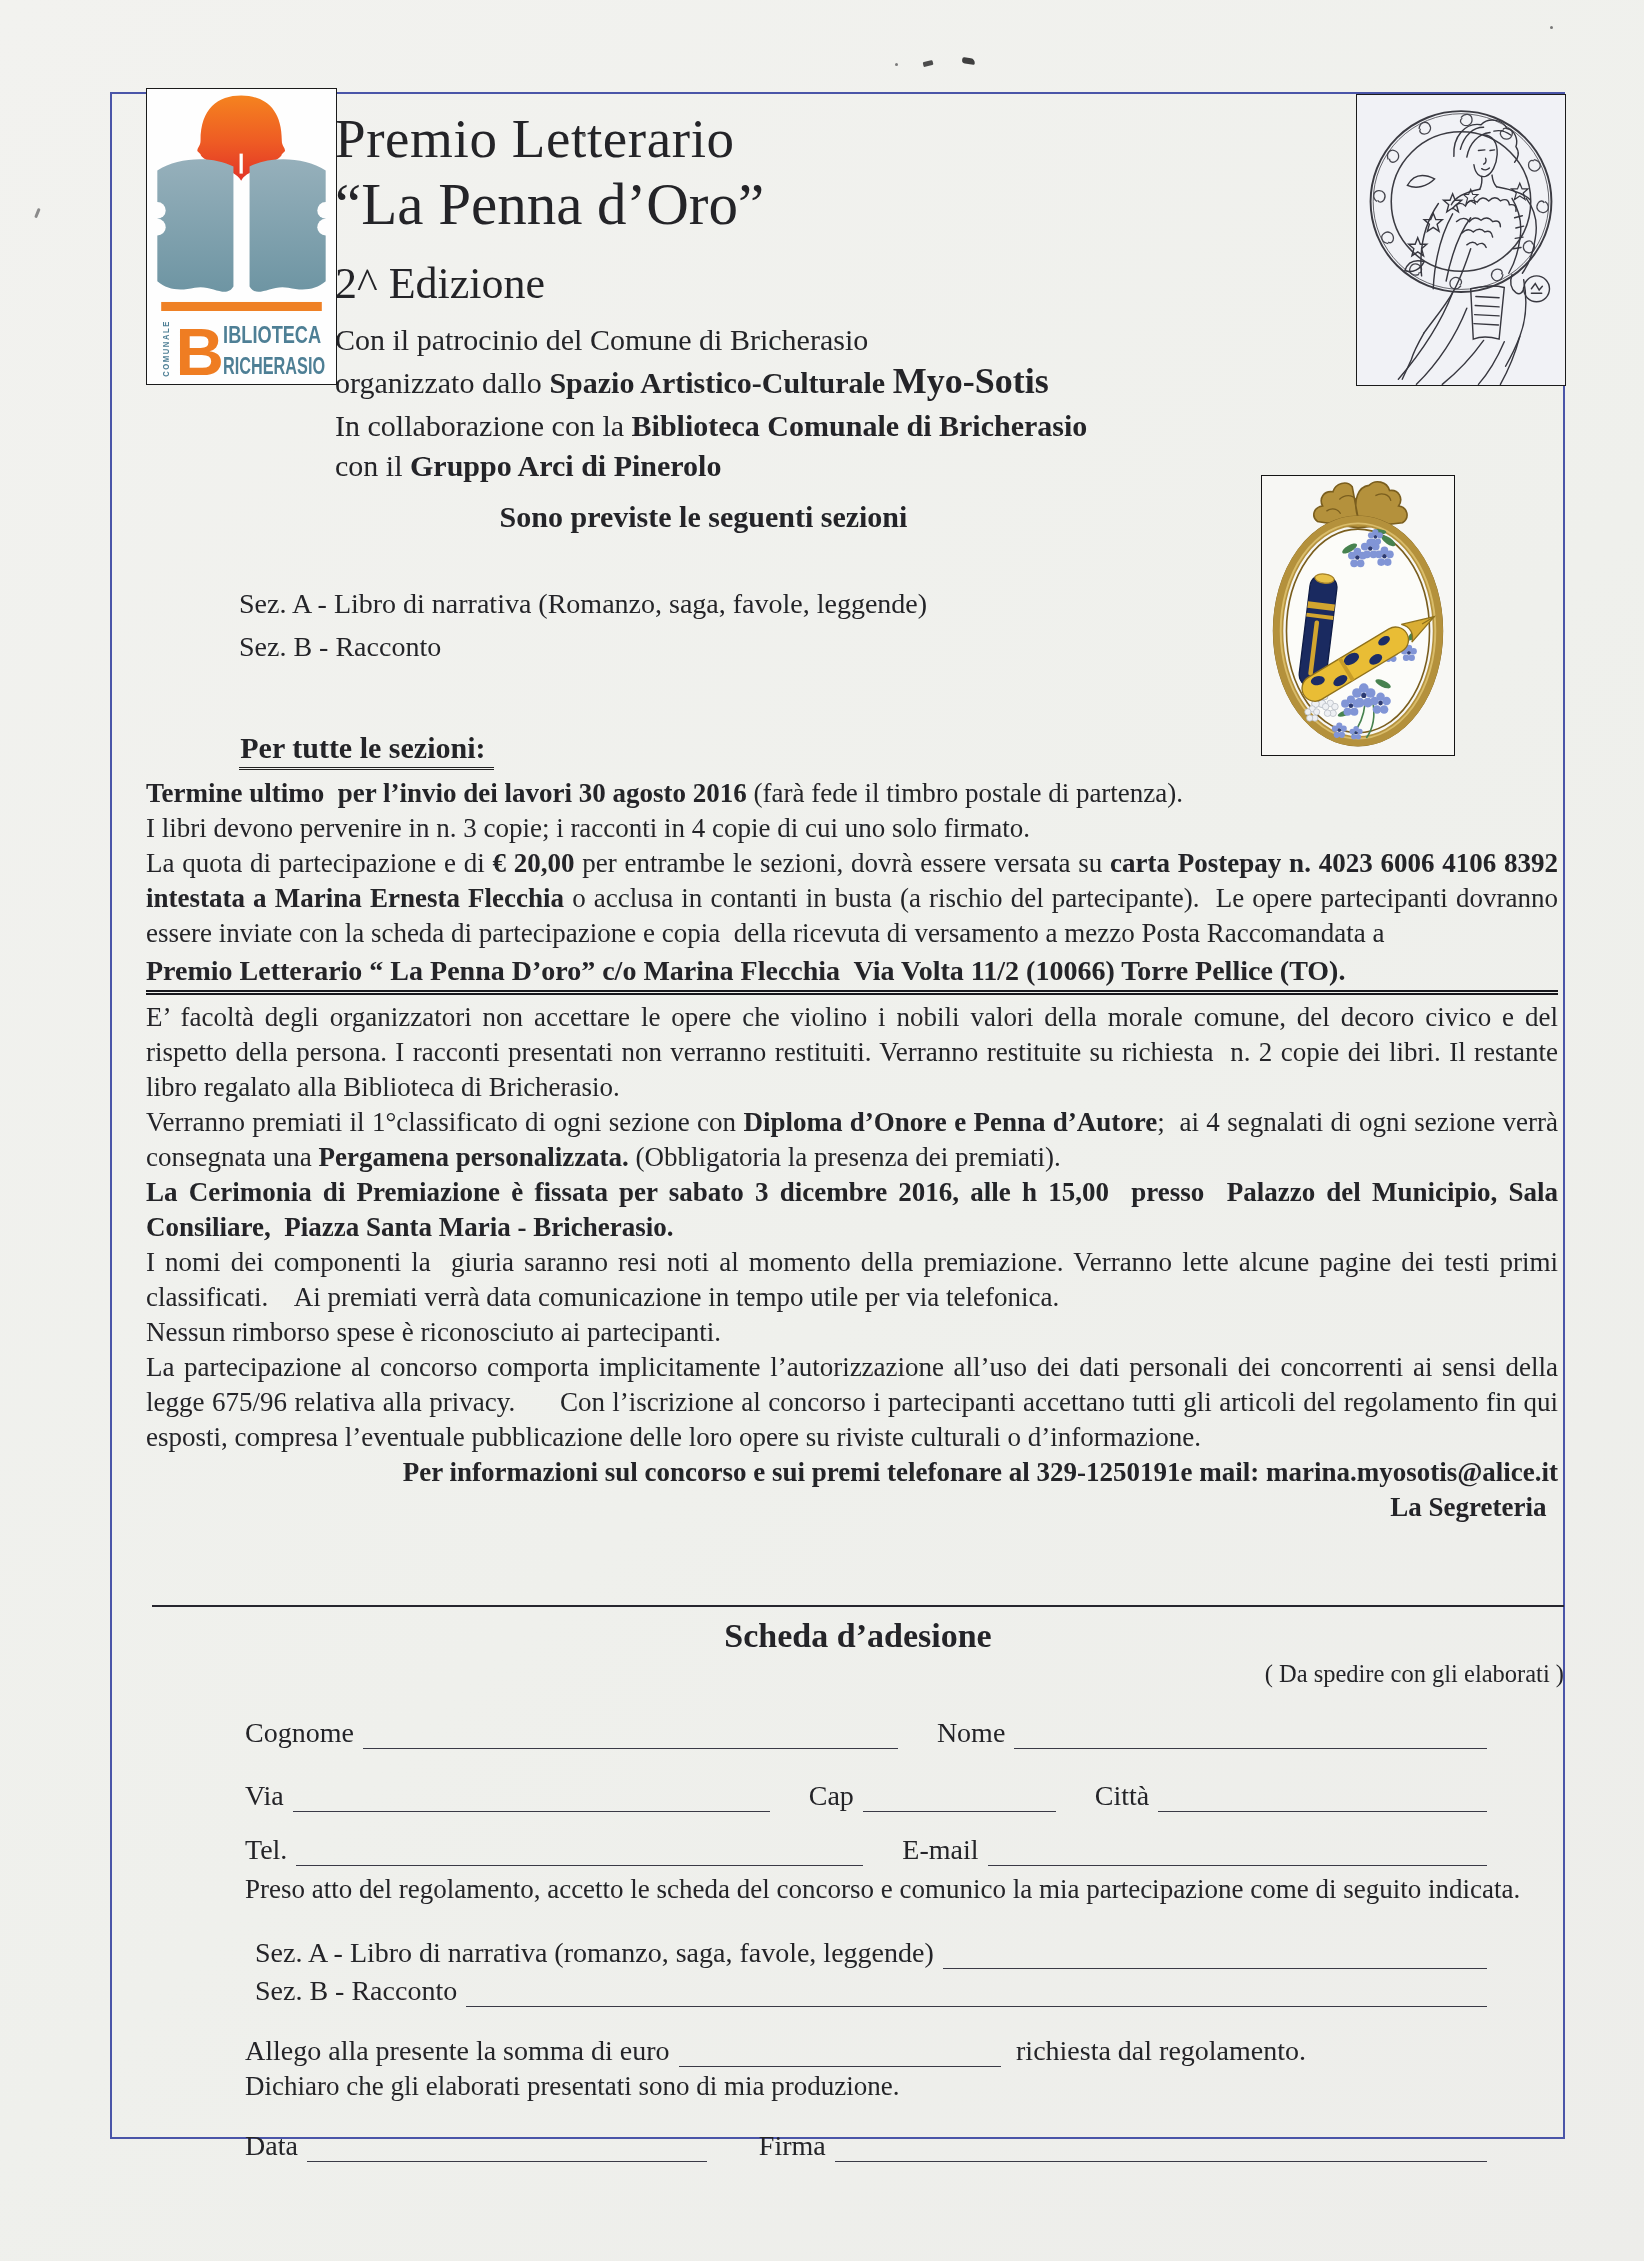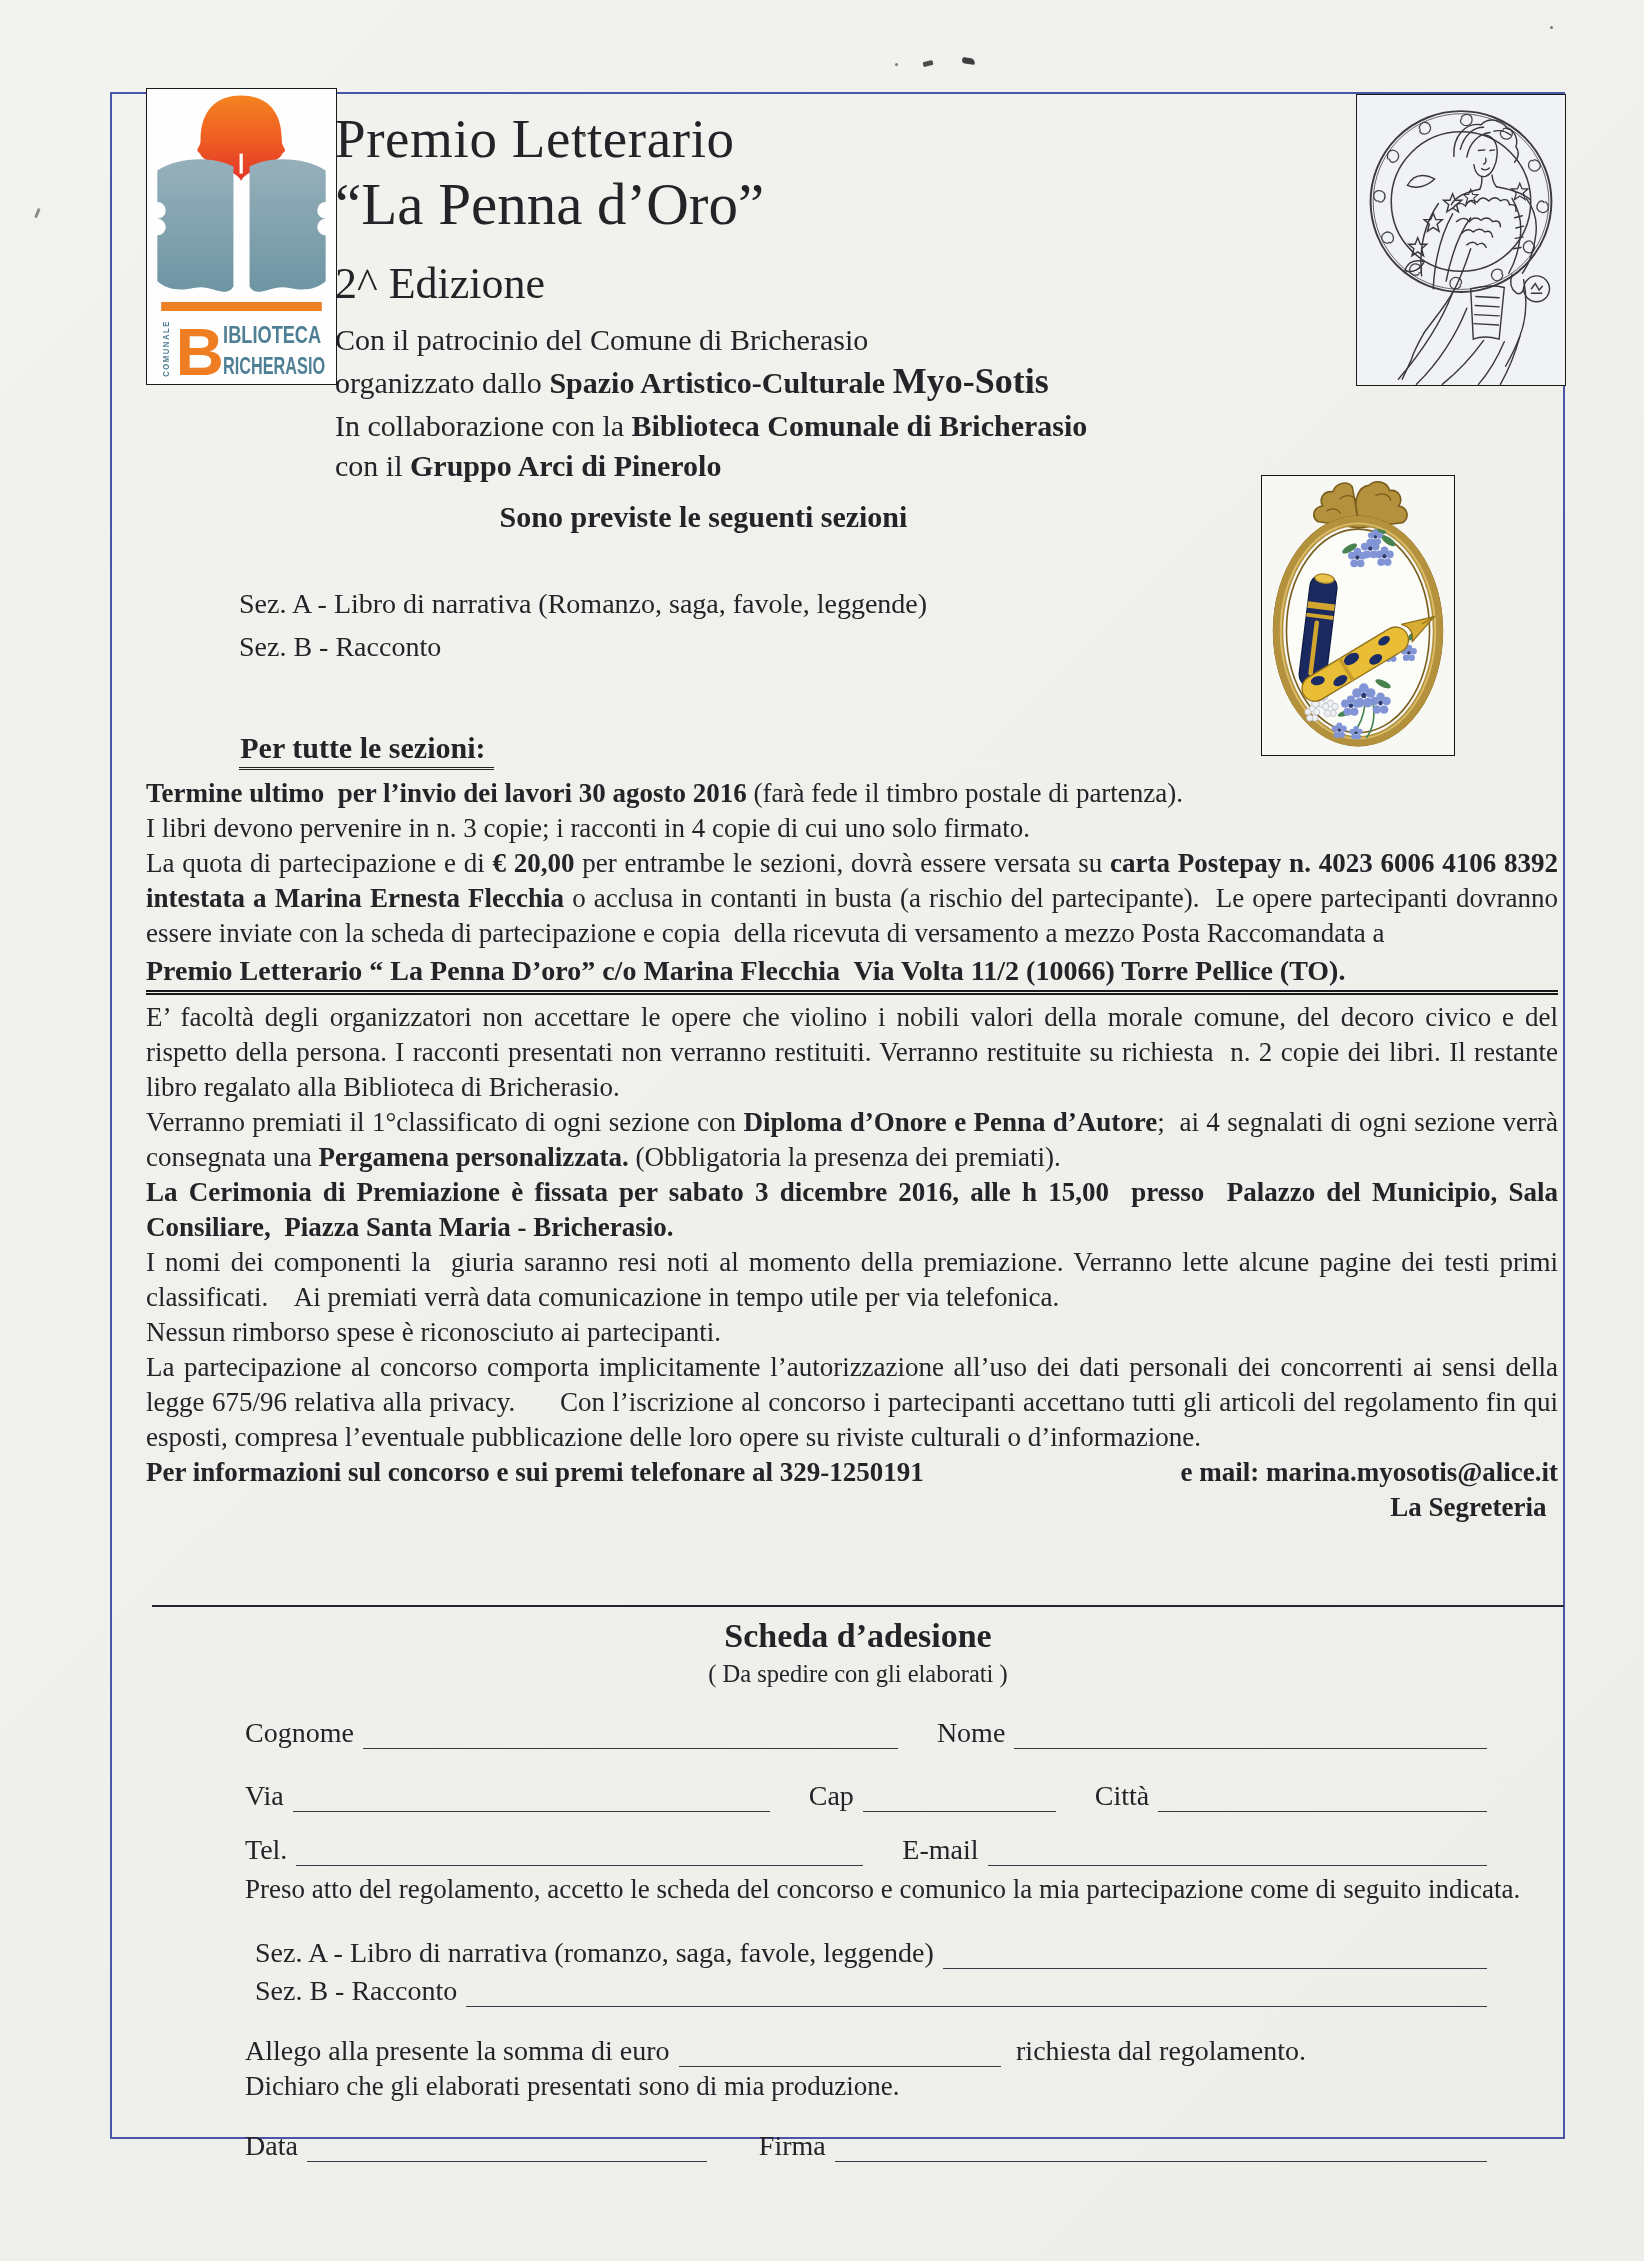--- a/index.html
+++ b/index.html
@@ -54,27 +54,27 @@
     display:inline-block;margin:0 0 6.4px 93px;
     font-size:30px;font-weight:bold;
     border-bottom:3.9px double #222;padding:0 9px 1.9px 1.3px;
   }
   .main p{margin:0;}
   .address{
     font-weight:bold;font-size:28px;
     border-bottom:5.8px double #17171c;
     padding-bottom:2.6px;margin:1.3px 0 5.2px 0 !important;
   }
-  .info-row{display:flex;justify-content:space-between;font-weight:bold;}
+  .info-row{display:flex;justify-content:flex-end;font-weight:bold;}
   .signature{text-align:right;font-weight:bold;padding-right:11.6px;}
   
   .form{position:absolute;left:152px;top:1605px;width:1412px;z-index:2;font-size:28px;}
   .divider{height:3.9px;border-top:2.6px solid #26262e;}
   .form-h{text-align:center;font-size:34px;font-weight:bold;margin-top:6.4px;}
-  .form-note{text-align:center;font-size:24.5px;margin-top:5.2px;}
+  .form-note{text-align:right;font-size:24.5px;margin-top:5.2px;}
   .frow{display:flex;align-items:flex-end;margin-left:93px;padding-right:77px;}
   .frow .lab{white-space:nowrap;padding-right:9px;}
   .line{border-bottom:1.9px solid #3a3a46;height:32px;display:inline-block;}
   .fill{flex:1;}
   .gap60{width:39px;}  .gap80{width:52px;}
   .r1{margin-top:28px;} .r2{margin-top:30px;} .r3{margin-top:20.6px;}
   .intro{margin:7.7px 0 0 93px;font-size:27px;}
   .rsez{margin-top:31px;margin-left:103px;font-size:28px;}
   .rsezb{margin-top:5.2px;margin-left:103px;font-size:28px;}
   .rallego{margin-top:27px;}

